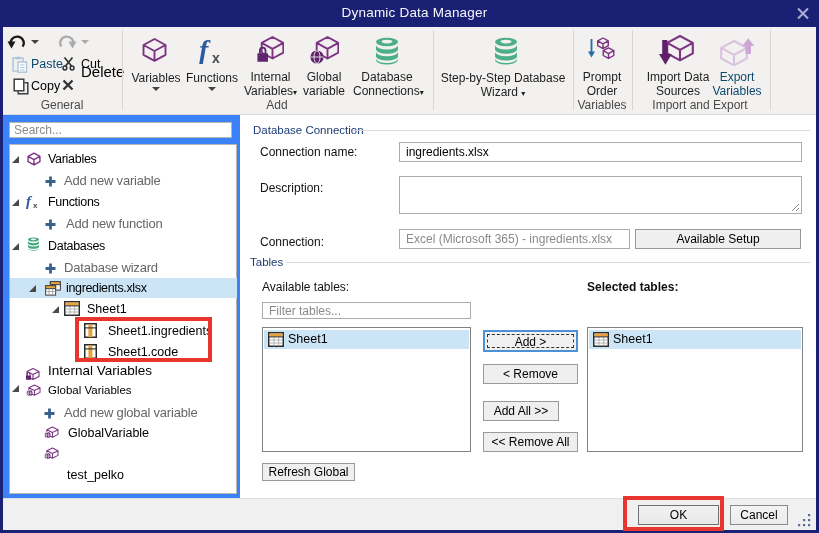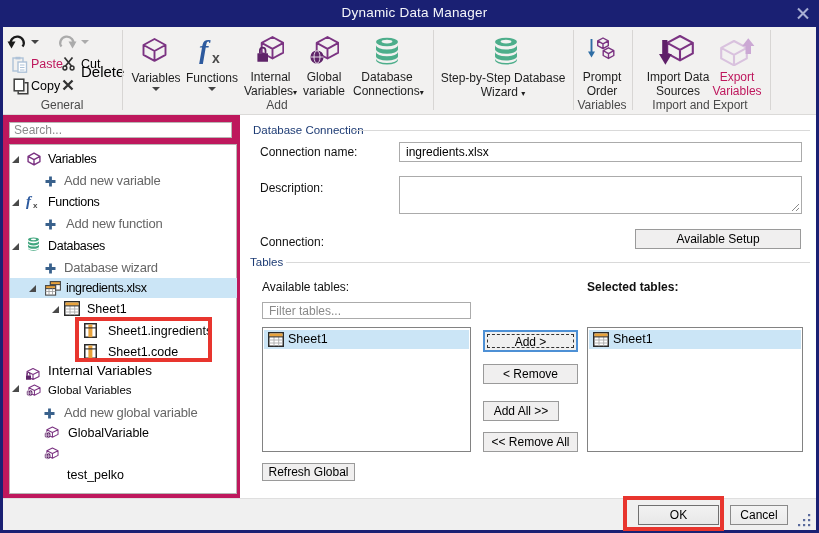--- a/index.html
+++ b/index.html
@@ -6,23 +6,23 @@
 html,body { width:819px; height:533px; overflow:hidden; }
 body { font-family:"Liberation Sans", sans-serif; font-size:12px; color:#000; background:#1A2073; position:relative; }
 .abs { position:absolute; }
 #titlebar { left:0; top:0; width:819px; height:27px; background:#1A2073; color:#fff; }
 #title { left:5px; width:100%; text-align:center; top:5px; font-size:13.5px; color:#F5F6FA; letter-spacing:0.2px; }
 #closex { right:10px; top:7px; }
 #ribbon { left:3px; top:27px; width:813px; height:88px; background:#F2F1F0; border-bottom:1px solid #DBDAD8; }
 .gsep { top:3px; height:80px; width:1px; background:#D8D6D4; }
 .glabel { top:71px; font-size:12px; color:#4A4A4A; text-align:center; }
 .rtxt { font-size:12px; color:#1E1E1E; text-align:center; line-height:14px; }
-.gray { color:#be185d; }
+.gray { color:#0c4a6e; }
 .caret { width:0; height:0; border-left:4px solid transparent; border-right:4px solid transparent; border-top:4px solid #444; }
-#leftpanel { left:3px; top:115px; width:237px; height:383px; background:#be185d; }
+#leftpanel { left:3px; top:115px; width:237px; height:383px; background:#3b82f6; }
 #searchbox { left:6px; top:7px; width:223px; height:16px; background:#fff; border:1px solid #B8B6B4; color:#8A8A8A; padding-left:4px; line-height:14px; font-size:12px; }
 #treebox { left:6px; top:29px; width:228px; height:350px; background:#fff; border:1px solid #B8B6B4; }
 .trow { position:absolute; height:20px; line-height:20px; white-space:nowrap; }
 .t0 { font-size:12.5px; letter-spacing:-0.3px; }
 .t1 { color:#666; font-size:13px; letter-spacing:-0.2px; }
 .t2 { font-size:12.5px; }
 .t3 { font-size:11.5px; }
 .texp { position:absolute; width:0; height:0; border-left:7px solid transparent; border-bottom:7px solid #4A4A4A; }
 #rightpanel { left:240px; top:115px; width:576px; height:383px; background:#fff; }
 .seclabel { color:#1D3B74; font-size:11.5px; }
@@ -335,20 +335,21 @@
   <div class="abs hrule" style="left:113px;top:15px;width:457px;"></div>
   <div class="abs flabel" style="left:20px;top:30px;">Connection name:</div>
   <div class="abs tbox" style="left:159px;top:27px;width:403px;height:20px;line-height:18px;padding-left:6px;">ingredients.xlsx</div>
   <div class="abs flabel" style="left:20px;top:66px;">Description:</div>
   <div class="abs tbox" style="left:159px;top:61px;width:403px;height:38px;">
       <svg style="position:absolute;right:1px;bottom:1px;" width="9" height="9" viewBox="0 0 9 9">
         <path d="M8 1 L1 8 M8 5 L5 8" stroke="#8A8A8A" stroke-width="1"></path>
       </svg>
     </div>
   <div class="abs flabel" style="left:20px;top:120px;">Connection:</div>
+  <div class="abs tbox" style="left:159px;top:114px;width:231px;height:20px;line-height:18px;padding-left:6px;color:#8A8A8A;">Excel (Microsoft 365) - ingredients.xlsx</div>
   <div class="abs btn" style="left:395px;top:114px;width:166px;height:20px;line-height:18px;">Available Setup</div>
 
   <div class="abs seclabel" style="left:10px;top:141px;">Tables</div>
   <div class="abs hrule" style="left:46px;top:147px;width:524px;"></div>
   <div class="abs flabel" style="left:22px;top:165px;">Available tables:</div>
   <div class="abs tbox" style="left:22px;top:187px;width:209px;height:17px;line-height:16px;padding-left:6px;color:#8A8A8A;">Filter tables...</div>
   <div class="abs tbox" style="left:22px;top:212px;width:209px;height:125px;border-color:#828282;">
     <div class="abs" style="left:1px;top:2px;width:205px;height:19px;background:#CBE5F6;"></div>
     <div class="abs" style="left:5px;top:4px;">
         <svg width="16" height="15" viewBox="0 0 16 15">

